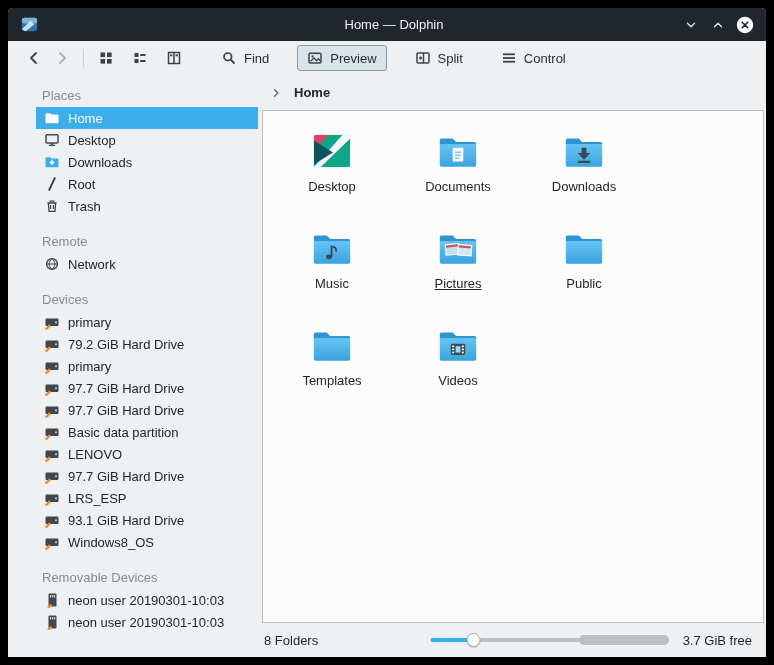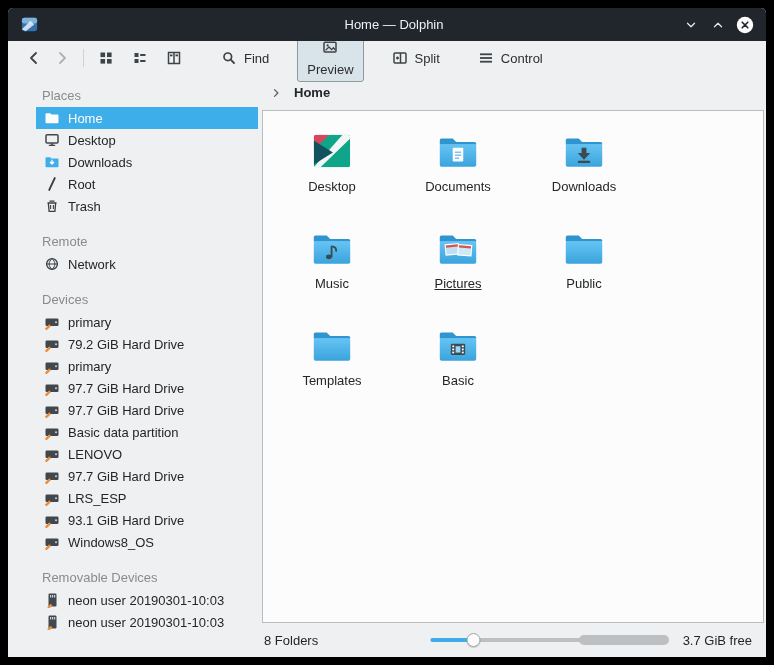--- a/index.html
+++ b/index.html
@@ -14,21 +14,21 @@
   .title { position:absolute; left:14px; right:0; text-align:center; font-size:13px; color:#eff0f1; pointer-events:none; }
   .win-controls { margin-left:auto; display:flex; align-items:center; gap:9px; z-index:2; }
   .wbtn { width:18px; height:18px; display:flex; align-items:center; justify-content:center; cursor:pointer; }
 
   
   .toolbar { height:34px; flex:0 0 34px; display:flex; align-items:center; padding:0 12px; font-size:13px; color:#2b2e31; }
   .nav-btn { width:28px; height:26px; display:flex; align-items:center; justify-content:center; border-radius:3px; }
   .tb-sep { width:1px; height:18px; background:#cfd2d4; margin:0 7px; }
   .view-btn { width:30px; height:26px; display:flex; align-items:center; justify-content:center; border-radius:3px; margin-right:4px; }
   .tool-btn { display:flex; align-items:center; gap:7px; padding:4px 9px; border:1px solid transparent; border-radius:3px; margin-left:18px; }
-  .tool-btn.checked { background:#d9e3ea; border:1px solid #8f989d;flex-direction:column; }
+  .tool-btn.checked { background:#d9e3ea; border:1px solid #8f989d; }
 
   
   .wbody { flex:1; display:flex; min-height:0;padding-left:20px; }
 
   
   .sidebar { width:234px; flex:0 0 234px; padding:8px 4px 0 8px; font-size:13px; overflow:hidden; }
   .section-label { color:#878c8f; height:24px; display:flex; align-items:center; padding-left:6px; }
   .section-label.gap { margin-top:12px; }
   .side-item { height:22px; display:flex; align-items:center; gap:8px; padding-left:8px; cursor:pointer; }
   .side-item svg { flex:0 0 16px; }
@@ -403,21 +403,21 @@
               <use href="#sym-folder"></use>
               <rect x="16.5" y="22.8" width="15" height="11.6" rx="1.2" fill="#3c4a52"></rect>
               <rect x="18" y="24.5" width="2" height="1.8" fill="#fdfdfd"></rect>
               <rect x="18" y="27.7" width="2" height="1.8" fill="#fdfdfd"></rect>
               <rect x="18" y="30.9" width="2" height="1.8" fill="#fdfdfd"></rect>
               <rect x="28" y="24.5" width="2" height="1.8" fill="#fdfdfd"></rect>
               <rect x="28" y="27.7" width="2" height="1.8" fill="#fdfdfd"></rect>
               <rect x="28" y="30.9" width="2" height="1.8" fill="#fdfdfd"></rect>
               <rect x="21.5" y="25.3" width="5" height="6.6" fill="#9fd5f5"></rect>
             </svg>
-            <div class="flabel">Basic</div>
+            <div class="flabel">Videos</div>
           </div>
 
         </div>
 
         <div class="statusbar">
           <span>8 Folders</span>
           <div class="zoom-slider">
             <div class="zoom-track">
               <div class="zoom-fill"></div>
             </div>

